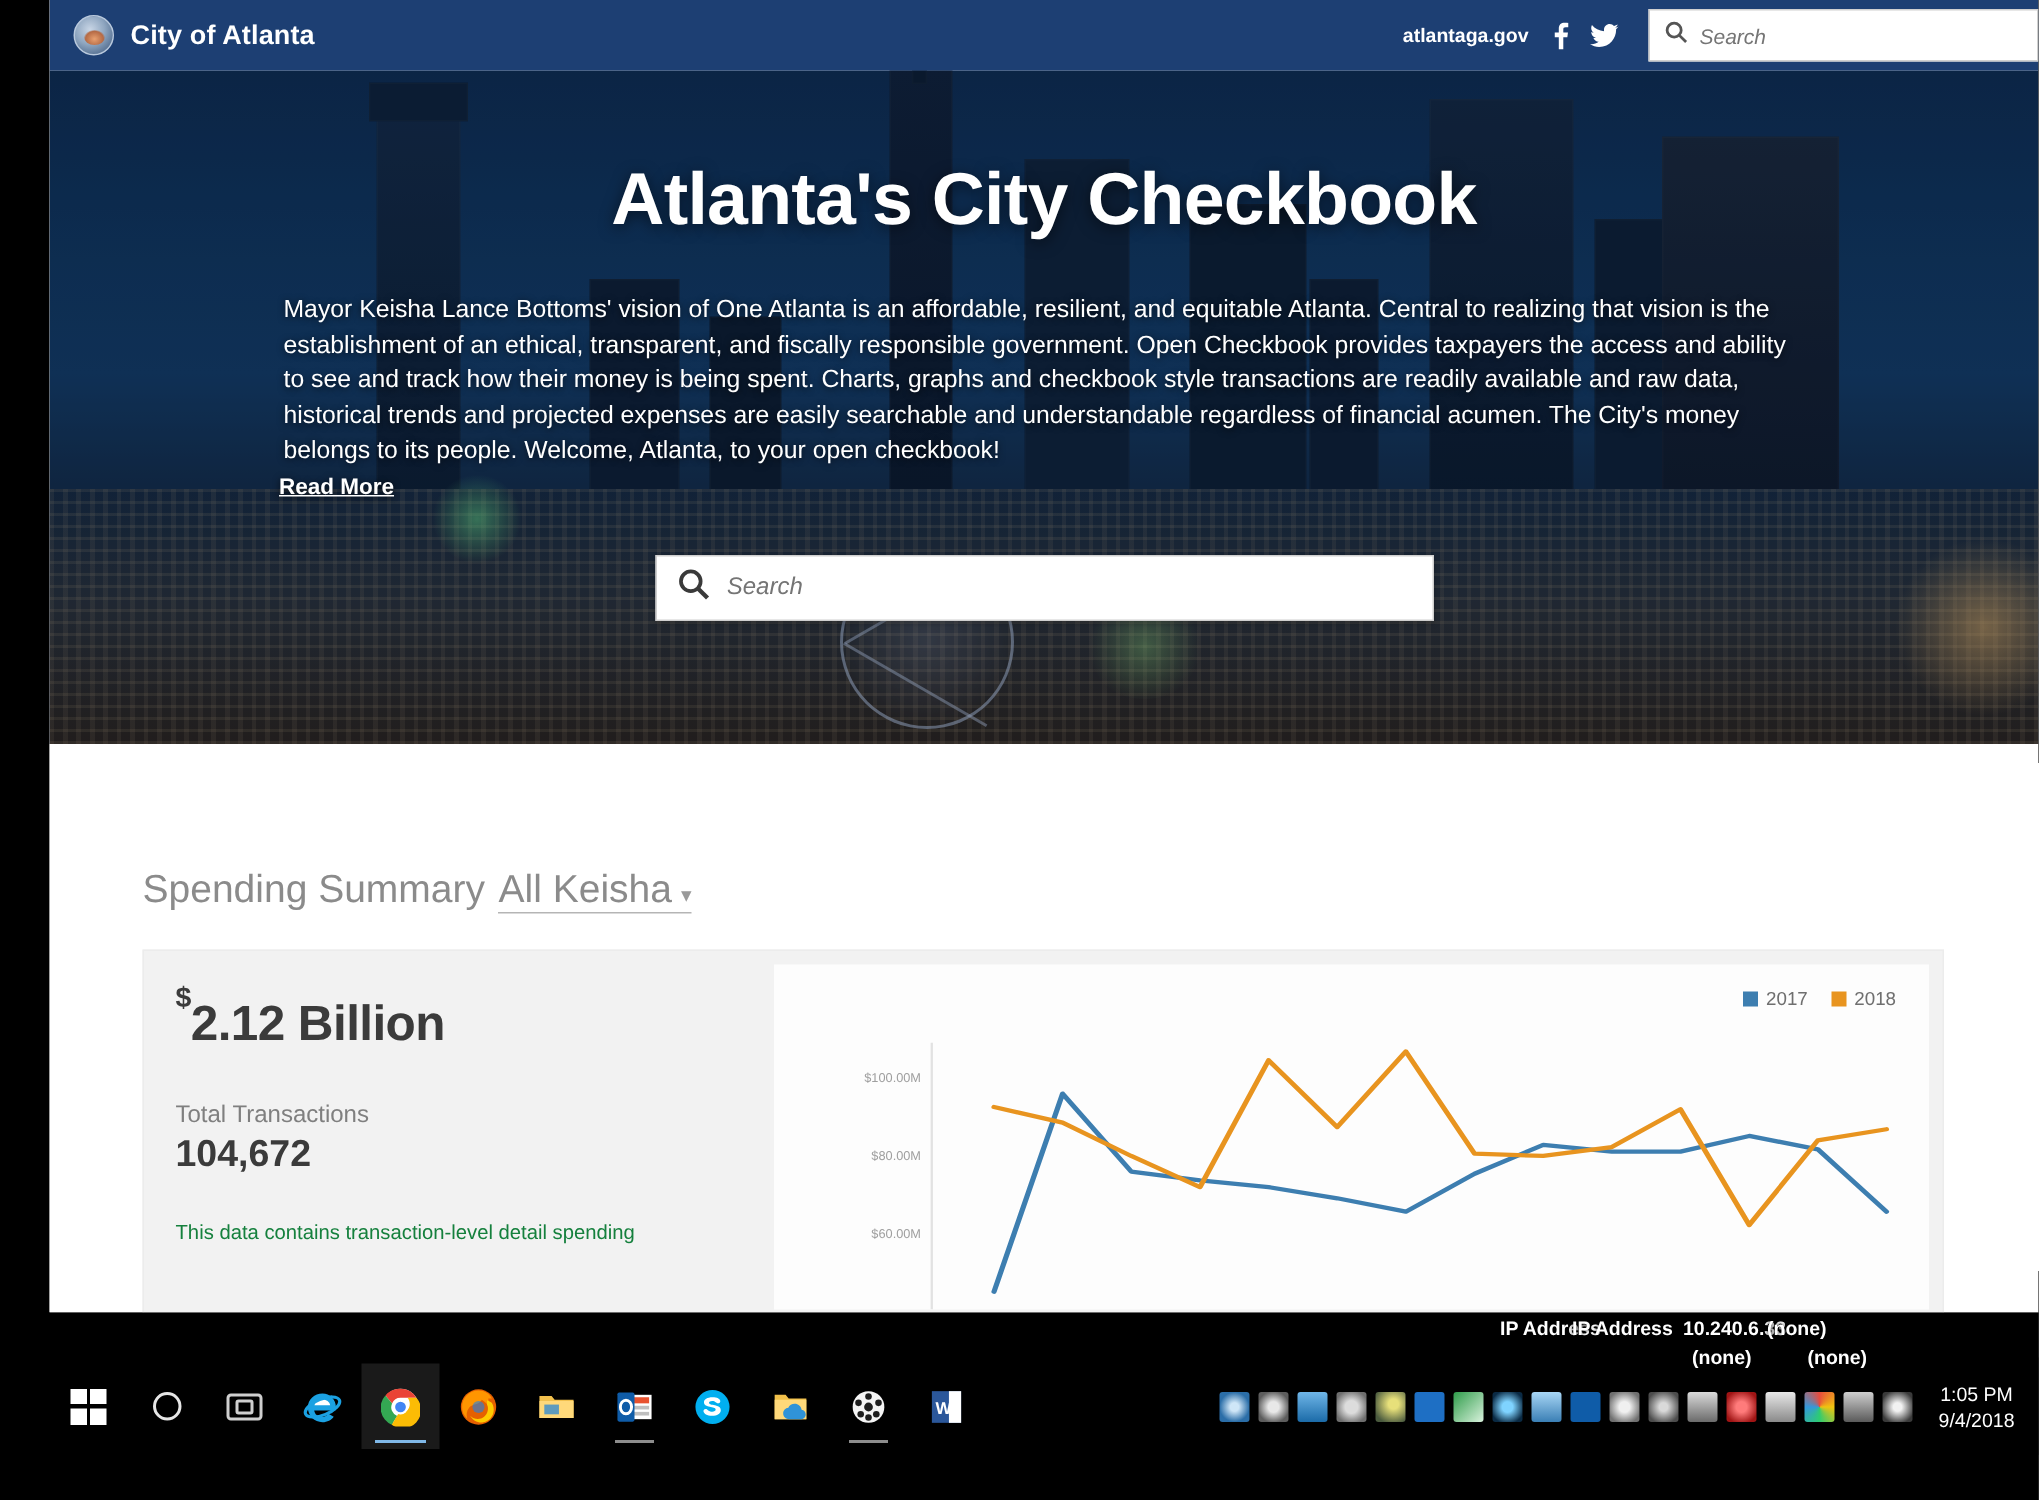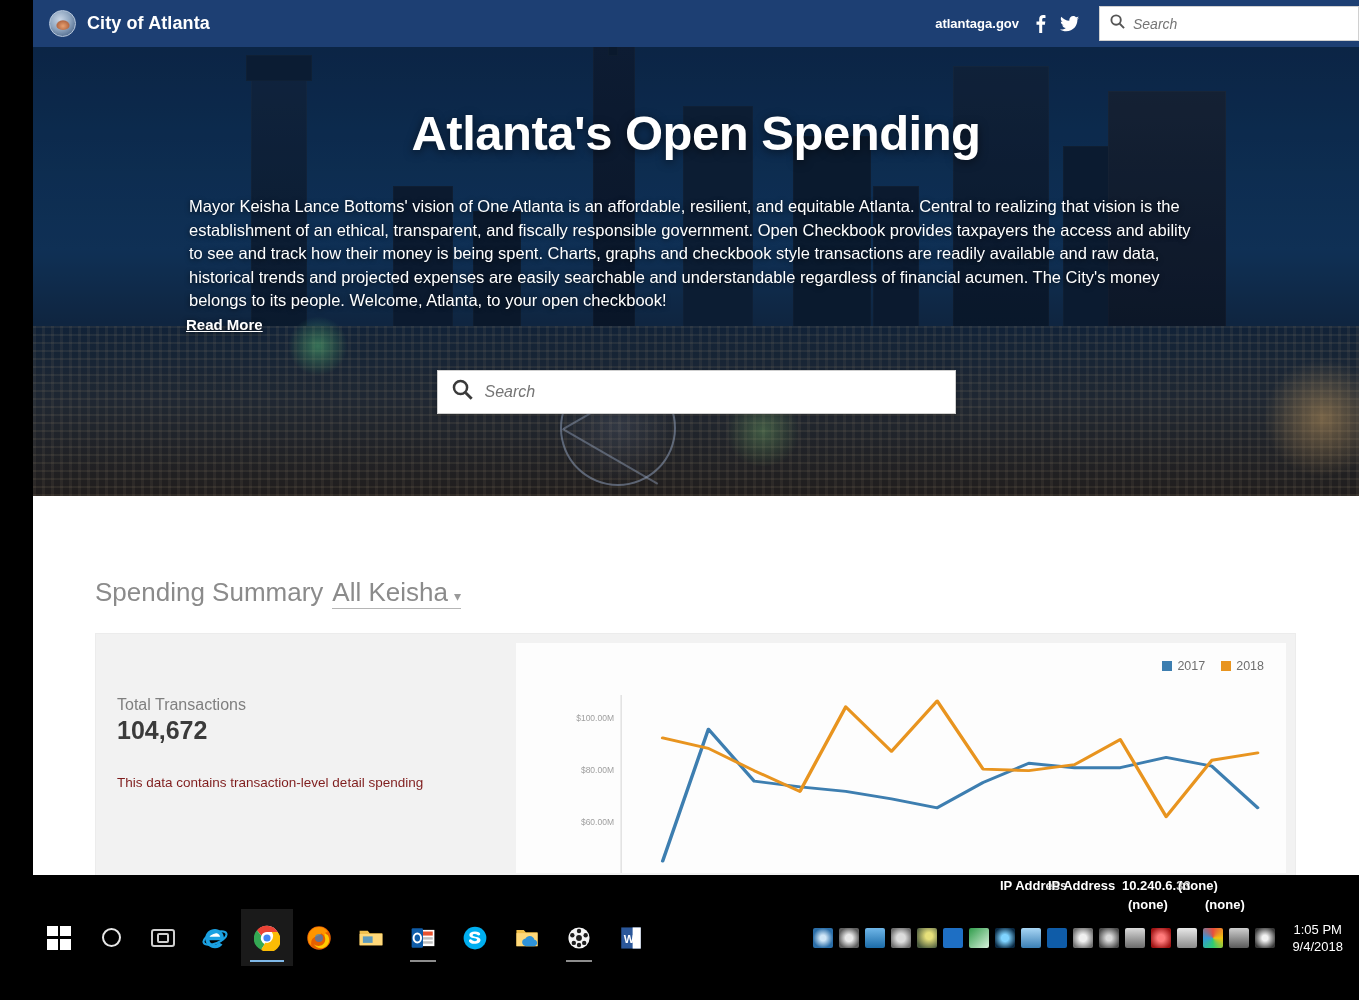--- a/index.html
+++ b/index.html
@@ -134,21 +134,21 @@
   }
   .stats { width: 420px; padding: 28px 0 0 21px; }
   .stat-label { font-size: 16px; color:#7f7f7f; }
   .stat-big {
     font-size: 33px; font-weight:bold; color:#3b3b3b; margin-top: 1px;
     letter-spacing:-.4px;
   }
   .stat-big sup { font-size: 19px; top:-.55em; position:relative; }
   .stat-gap { height: 34px; }
   .stat-num { font-size: 25px; font-weight:bold; color:#3b3b3b; margin-top: 2px; }
-  .note { font-size: 13.5px; color:#7f1d1d; line-height:19px; margin-top: 28px; width: 392px; }
+  .note { font-size: 13.5px; color:#15803d; line-height:19px; margin-top: 28px; width: 392px; }
 
   .chartcard {
     flex:1; margin: 9px 9px 9px 0; background: #fdfdfd; position:relative;
   }
   .legend {
     position:absolute; right: 22px; top: 16px; display:flex; gap:16px;
     font-size: 12.5px; color:#6f6f6f; align-items:center;
   }
   .legend span.sw { width:10px; height:10px; display:inline-block; margin-right:5px; }
   .legend .item { display:flex; align-items:center; }
@@ -255,21 +255,21 @@
         <div class="bld" style="left:840px;bottom:160px;width:46px;height:150px;background:#0d1d31;"></div>
         <div class="lowcity"></div>
         <div class="wheel"></div>
         <div class="glow" style="left:1230px;bottom:18px;width:120px;height:120px;"></div>
         <div class="glow" style="left:255px;bottom:120px;width:60px;height:60px;background:radial-gradient(circle,rgba(120,255,150,.5) 0%,rgba(0,0,0,0) 70%);"></div>
         <div class="glow" style="left:690px;bottom:30px;width:80px;height:70px;background:radial-gradient(circle,rgba(170,255,140,.35) 0%,rgba(0,0,0,0) 70%);"></div>
       </div>
       <div class="hero-overlay"></div>
 
       <div class="hero-inner">
-        <div class="hero-title">Atlanta's Open Spending</div>
+        <div class="hero-title">Atlanta's City Checkbook</div>
         <div class="hero-body">Mayor Keisha Lance Bottoms' vision of One Atlanta is an affordable, resilient, and equitable Atlanta. Central to realizing that vision is the establishment of an ethical, transparent, and fiscally responsible government. Open Checkbook provides taxpayers the access and ability to see and track how their money is being spent. Charts, graphs and checkbook style transactions are readily available and raw data, historical trends and projected expenses are easily searchable and understandable regardless of financial acumen. The City's money belongs to its people. Welcome, Atlanta, to your open checkbook!</div>
         <a class="read-more" href="#">Read More</a>
         <div class="hero-search">
           <span class="mag">
             <svg width="21" height="21" viewBox="0 0 16 16">
                 <circle cx="6.5" cy="6.5" r="5" fill="none" stroke="currentColor" stroke-width="1.9"></circle>
                 <line x1="10.4" y1="10.4" x2="15" y2="15" stroke="currentColor" stroke-width="2.2"></line>
               </svg>
           </span>
           <input type="text" placeholder="Search" style="">
@@ -281,20 +281,21 @@
       <div class="summary-head">
         <span>Spending Summary</span>
         <span class="sel">
           <span>All Keisha</span>
           <span class="caret">▾</span>
         </span>
       </div>
 
       <div class="panel">
         <div class="stats">
+          <div class="stat-big"><sup>$</sup><span>2.12 Billion</span></div>
           <div class="stat-gap"></div>
           <div class="stat-label">Total Transactions</div>
           <div class="stat-num">104,672</div>
           <div class="note">This data contains transaction-level detail spending</div>
         </div>
 
         <div class="chartcard">
           <div class="legend">
             <span class="item">
               <span class="sw" style="background:#3d7eb0"></span>

